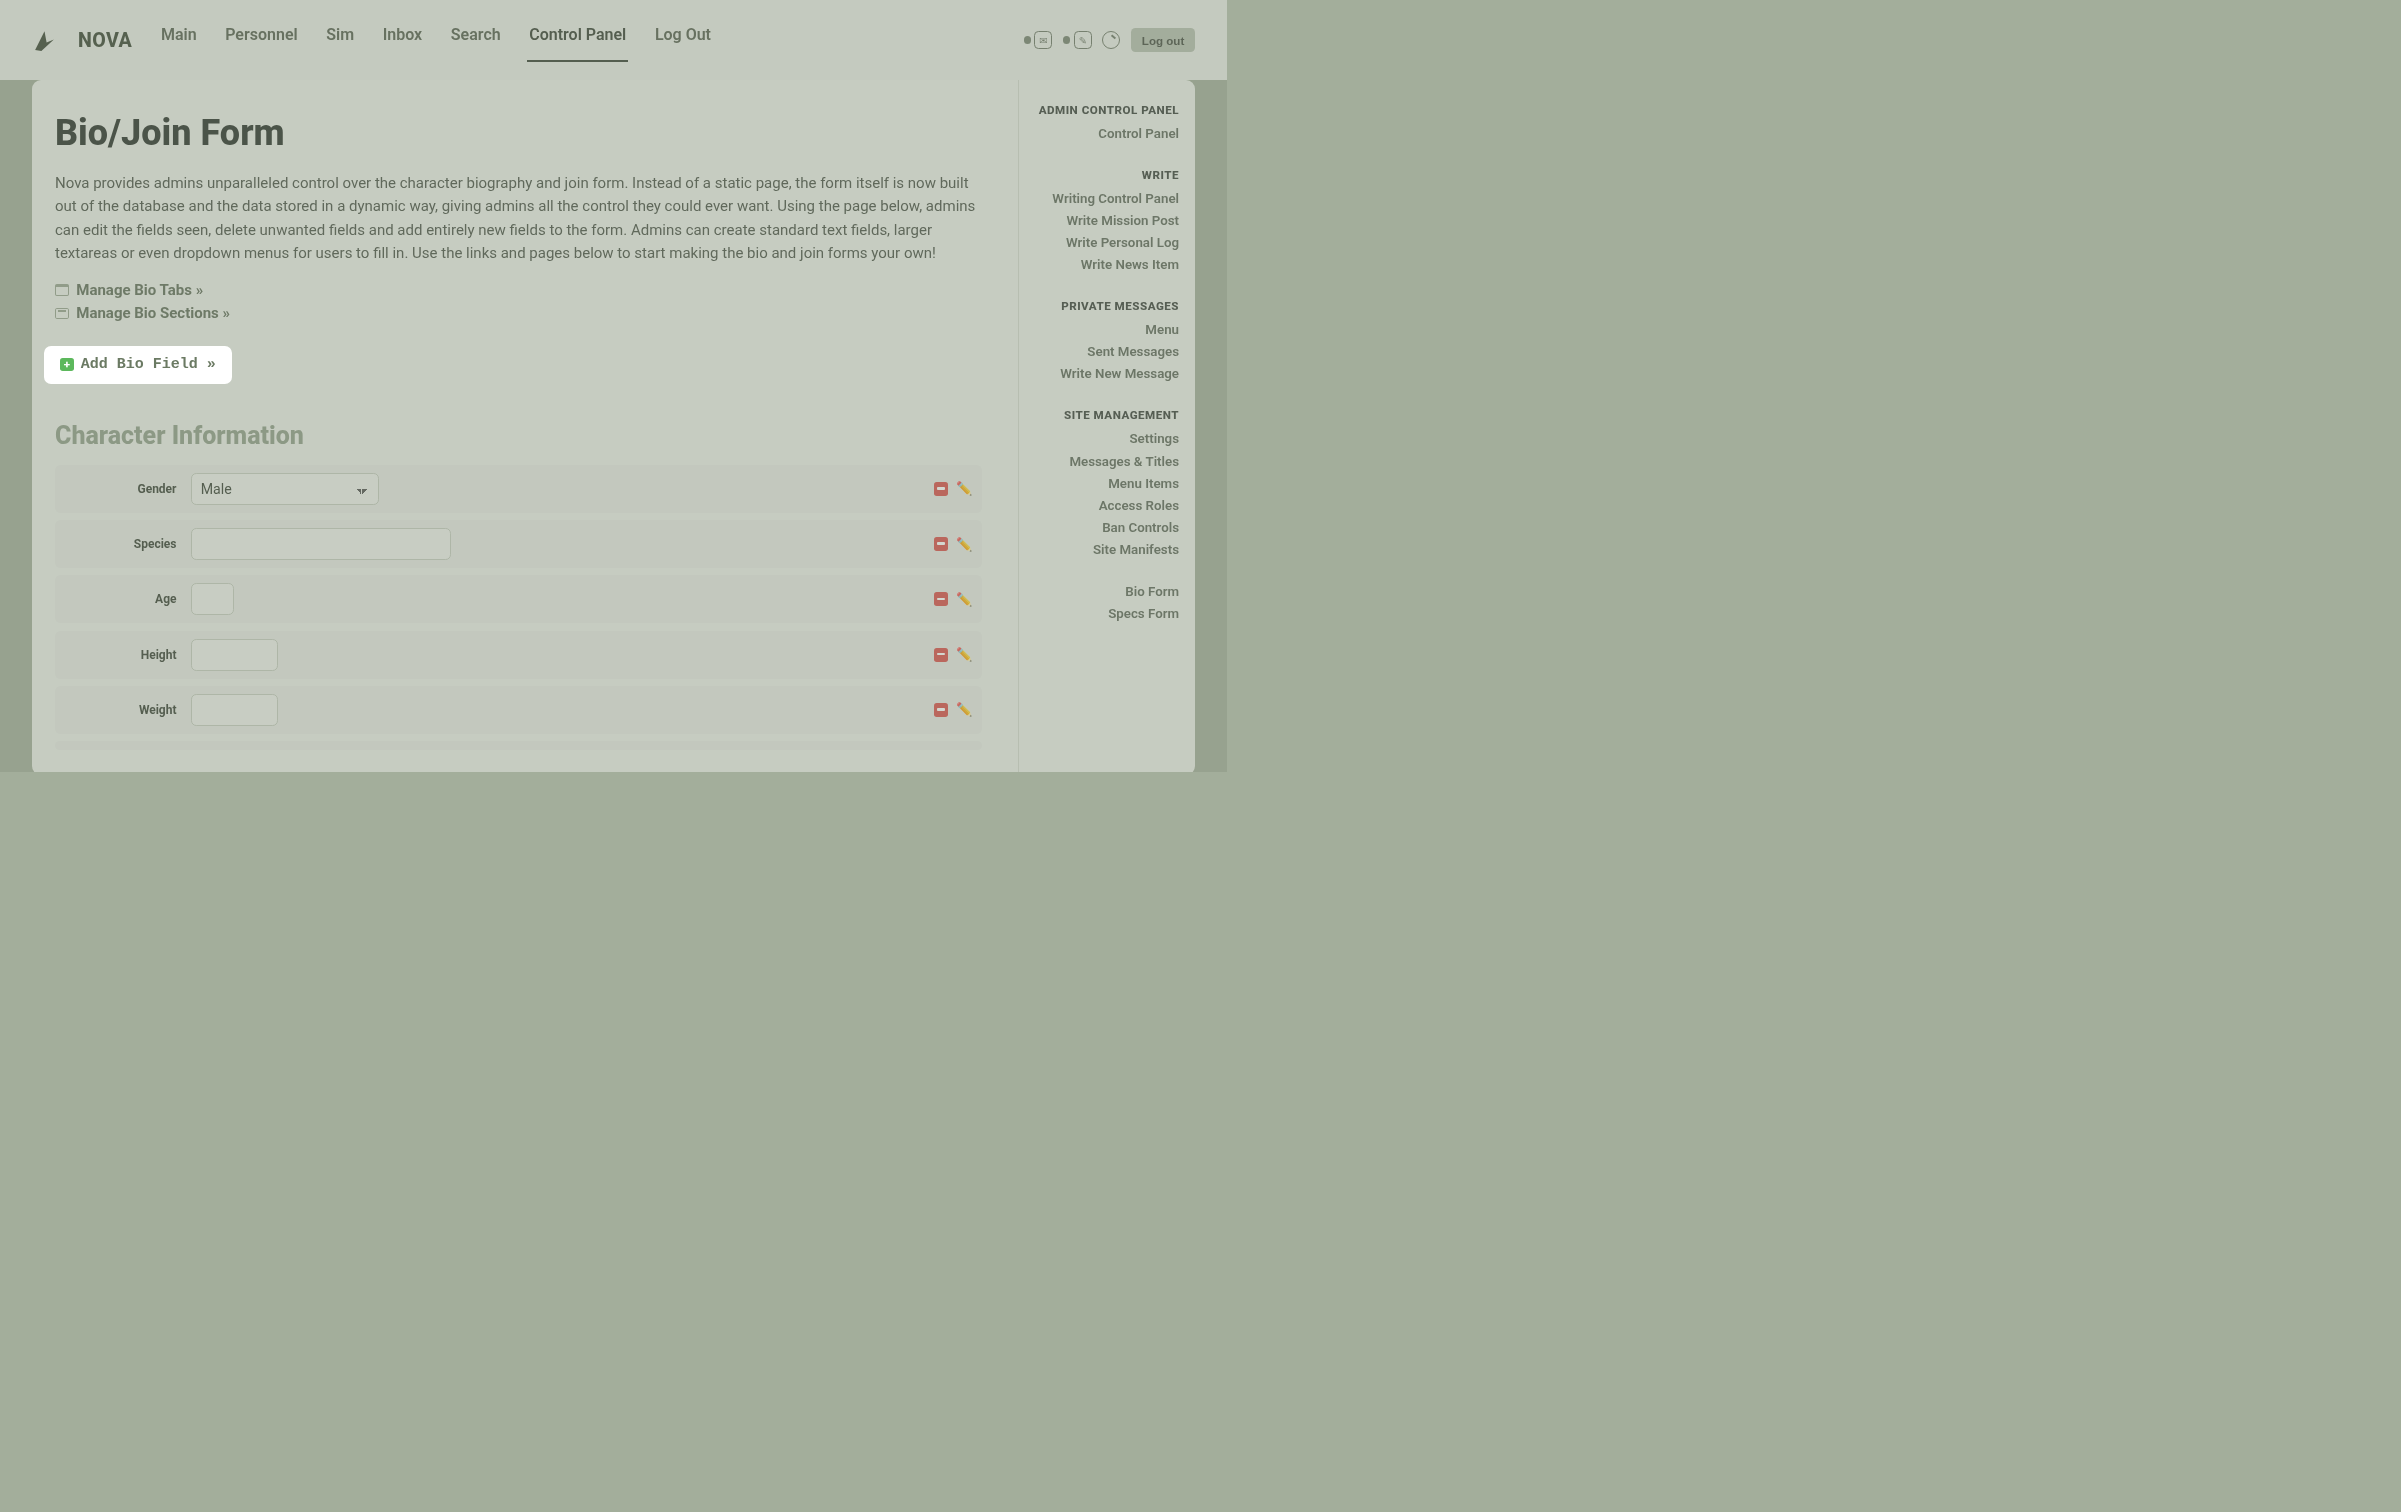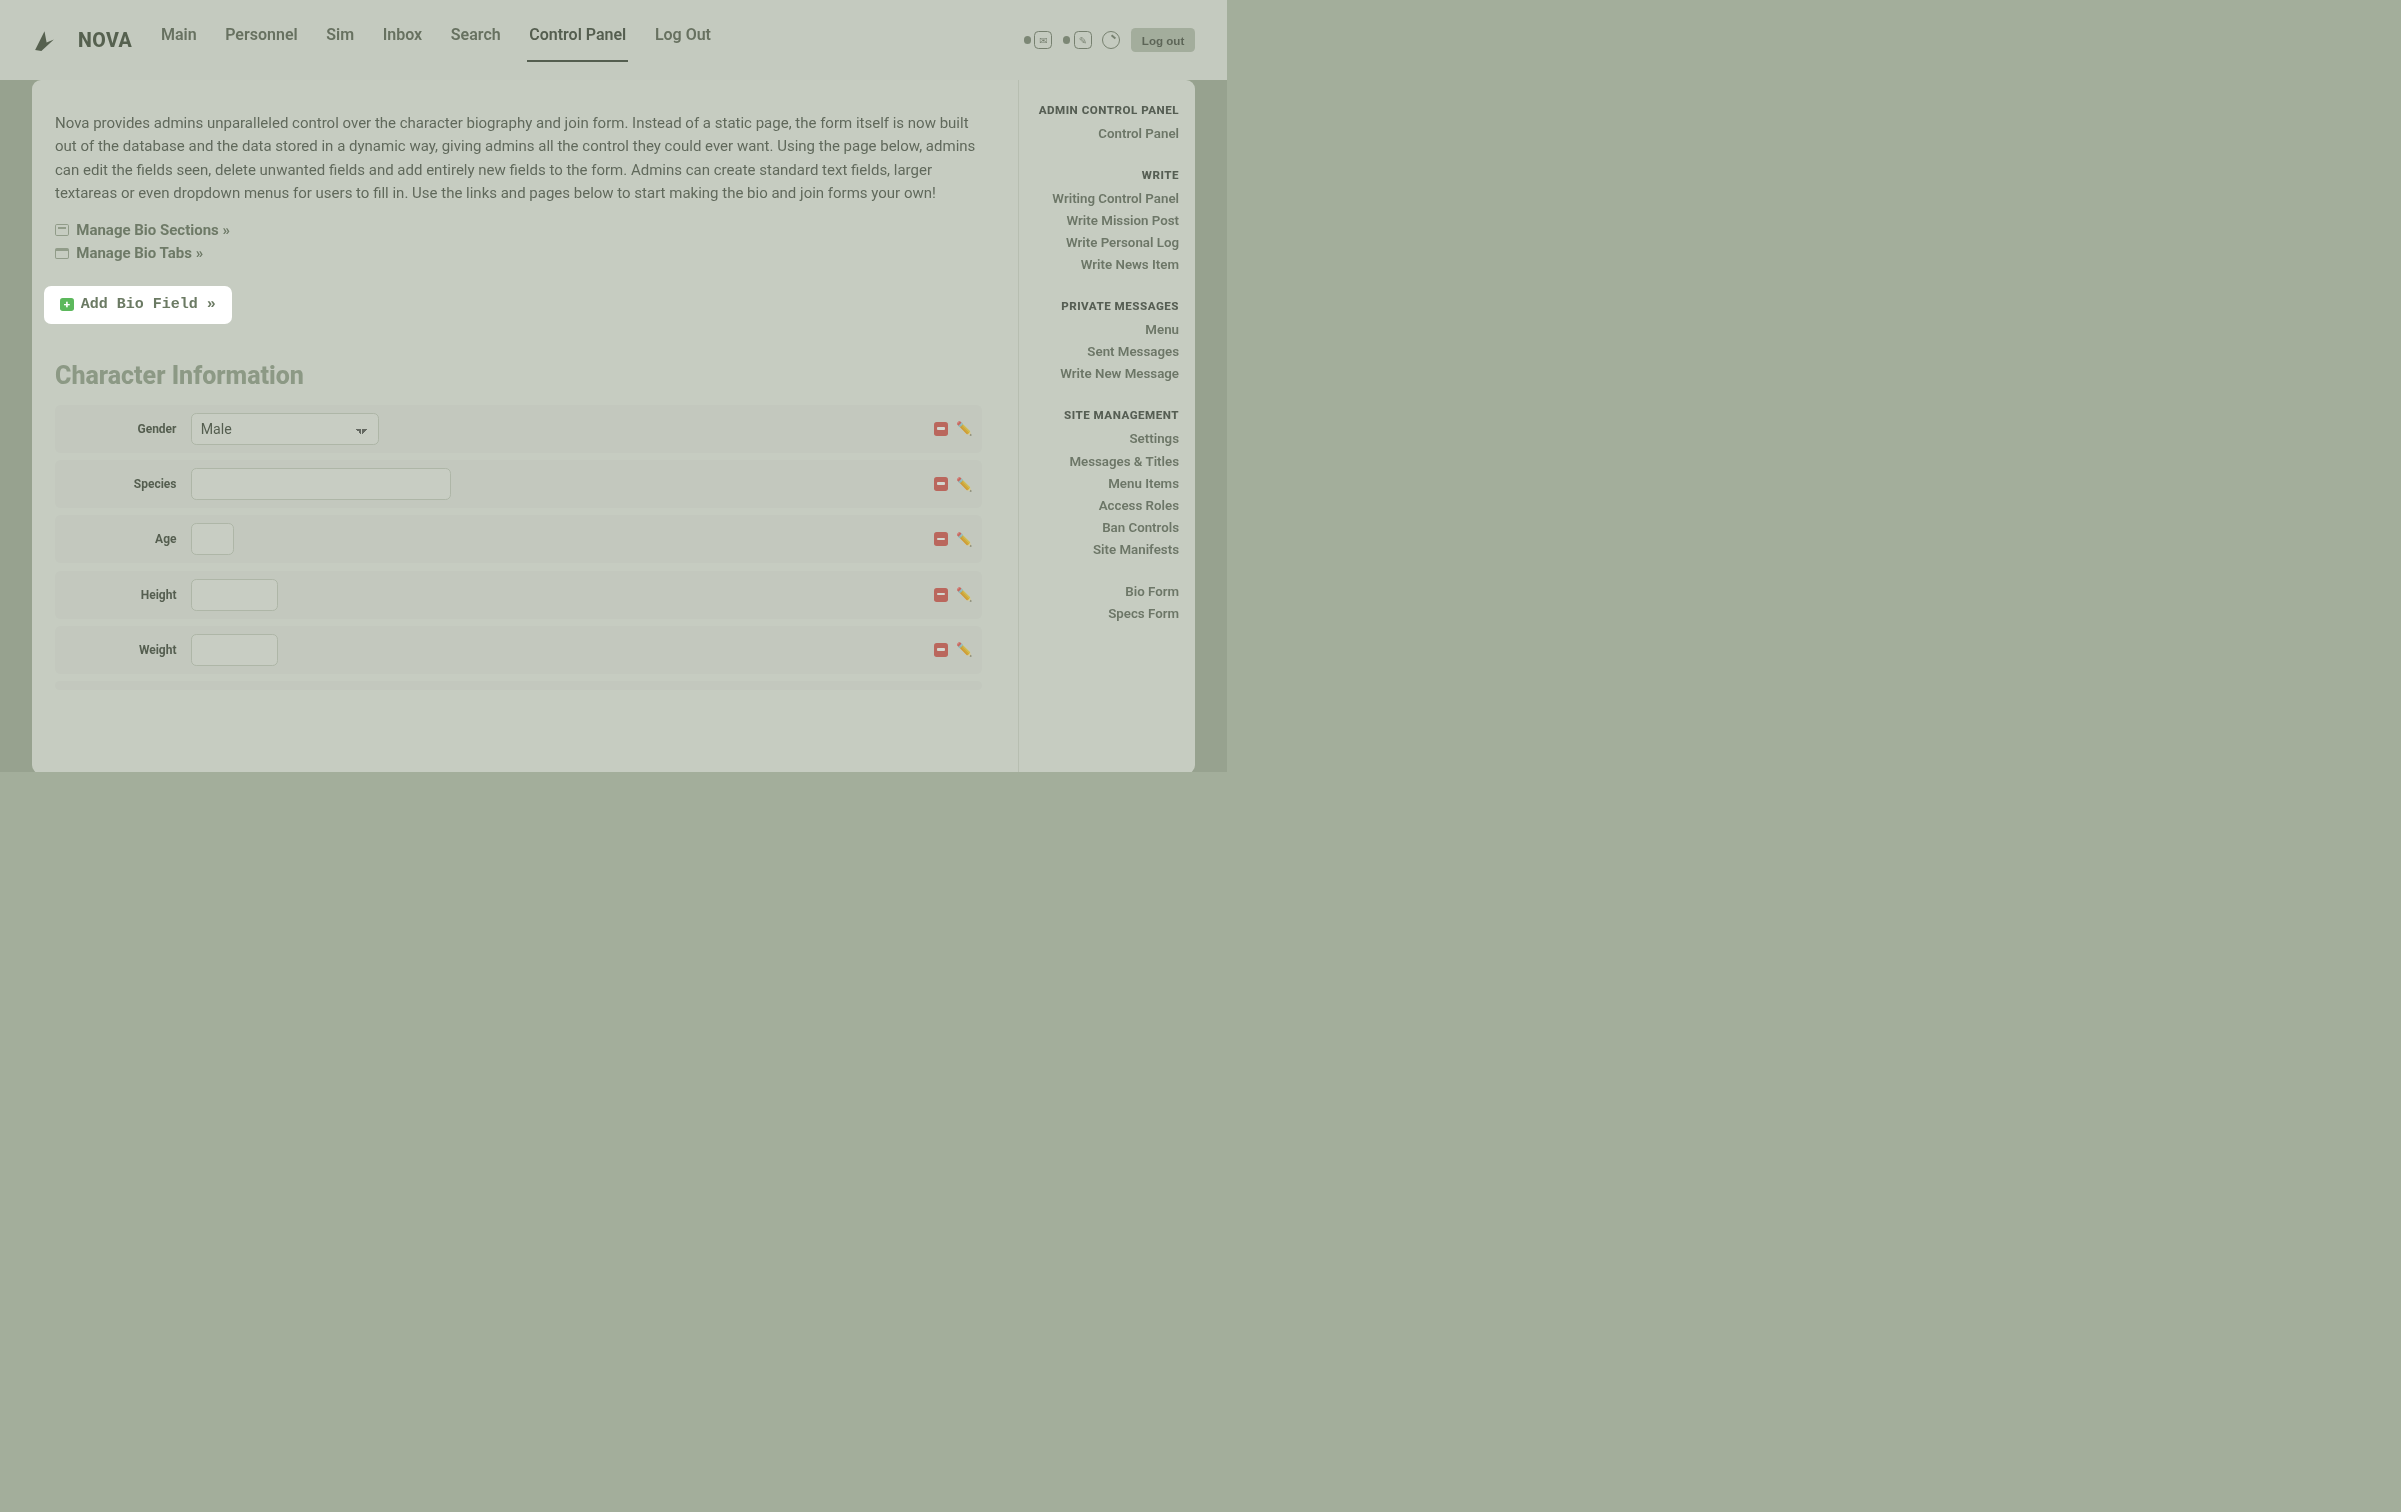--- a/index.html
+++ b/index.html
@@ -290,34 +290,35 @@
       <span class="small-icon">✎</span>
     </div>
     <span class="dash-icon"></span>
     <button class="logout-btn">Log out</button>
   </div>
 </div>
 
 <div class="stage">
   <div class="card">
     <div class="main">
+      <h1 class="page-title">Bio/Join Form</h1>
       <p class="intro">Nova provides admins unparalleled control over the character biography and join form. Instead of a static page, the form itself is now built out of the database and the data stored in a dynamic way, giving admins all the control they could ever want. Using the page below, admins can edit the fields seen, delete unwanted fields and add entirely new fields to the form. Admins can create standard text fields, larger textareas or even dropdown menus for users to fill in. Use the links and pages below to start making the bio and join forms your own!</p>
 
       <div class="manage-links">
+        <div class="row">
+          <span class="icon">
+              <span class="tab-icon"></span>
+            </span>
+          <a href="#">Manage Bio Tabs »</a>
+        </div>
         <div class="row">
           <span class="icon">
               <span class="sec-icon"></span>
             </span>
           <a href="#">Manage Bio Sections »</a>
-        </div>
-        <div class="row">
-          <span class="icon">
-              <span class="tab-icon"></span>
-            </span>
-          <a href="#">Manage Bio Tabs »</a>
         </div>
       </div>
 
       <div class="add-field">
         <span class="plus">+</span>
         <a href="#">Add Bio Field »</a>
       </div>
 
       <div id="sections">
           <h2 class="section-title">Character Information</h2>

